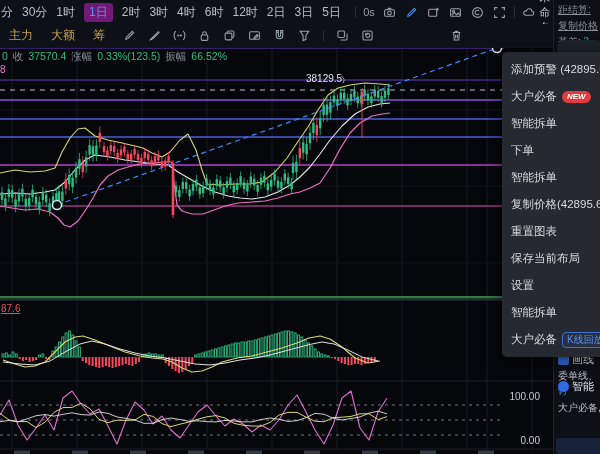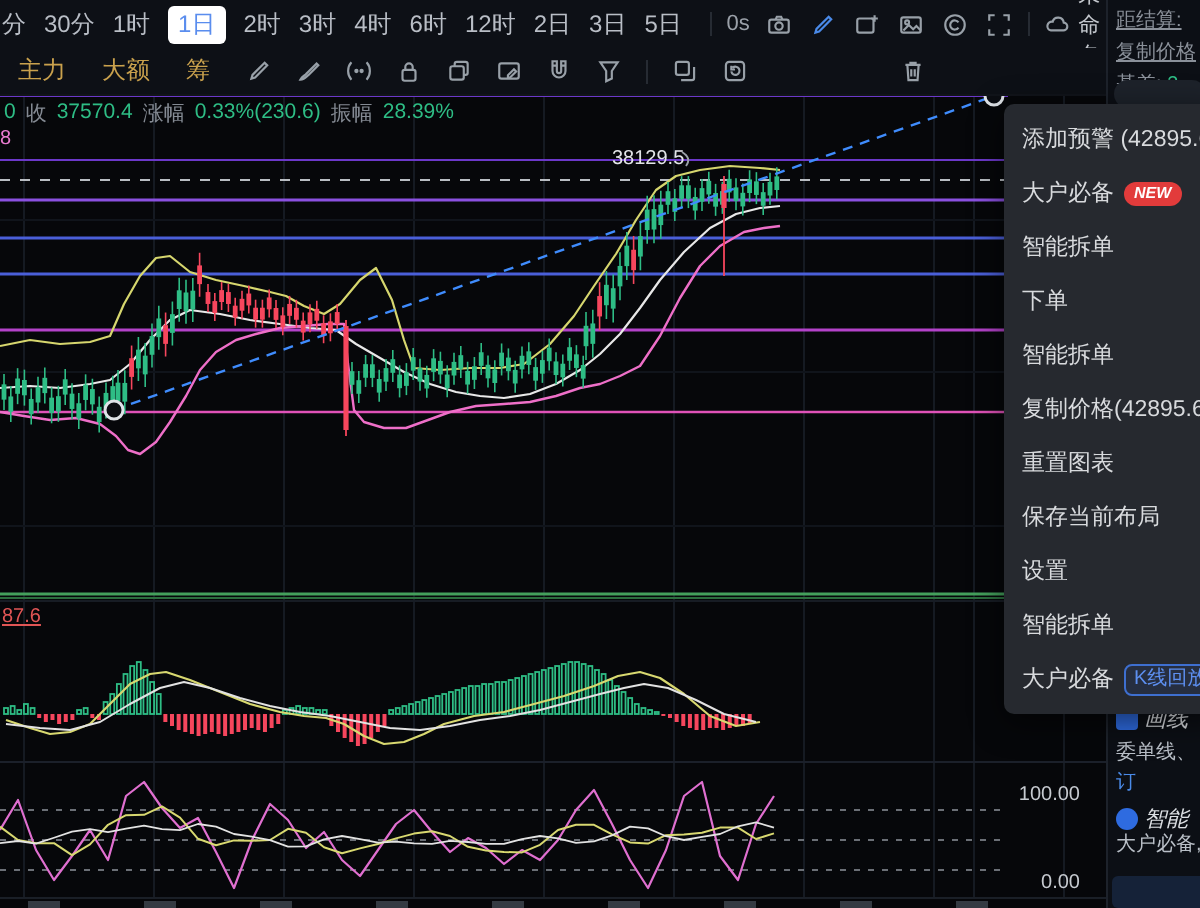--- a/index.html
+++ b/index.html
@@ -4,21 +4,21 @@
 <style>
   html,body{margin:0;padding:0;background:#0b0d12;}
   .app{position:relative;width:600px;height:454px;overflow:hidden;background:#06070a;
        font-family:"Liberation Sans","DejaVu Sans",sans-serif;color:#c3c7cd;
        -webkit-font-smoothing:antialiased;}
   
   .topbar{position:absolute;left:0;top:0;width:553px;height:24px;background:#0d1016;
           display:flex;align-items:center;z-index:2;font-size:12px;}
   .tf-list{display:flex;align-items:center;gap:9px;padding-left:1px;white-space:nowrap;}
   .tf{color:#b9bec6;cursor:default;}
-  .tf.active{background:#ffffff;color:#5a8dee;border-radius:3px;padding:1px 5px;}
+  .tf.active{background:#701a75;color:#5a8dee;border-radius:3px;padding:1px 5px;}
   .tb-right{display:flex;align-items:center;gap:8px;margin-left:14px;flex:1;}
   .vdiv{width:1px;height:12px;background:#262b33;}
   .countdown{color:#9aa0a8;font-size:11px;}
   .icn{width:13px;height:13px;display:inline-block;flex:none;}
   .icn svg{width:13px;height:13px;display:block;stroke:#98a0a8;fill:none;stroke-width:1;}
   .icn.blue svg{stroke:#4a8ae8;}
   .workspace{display:flex;align-items:center;gap:4px;color:#c3c7cd;font-size:11px;}
   .analyze-btn{background:#2e6be0;color:#fff;font-size:11px;border:none;border-radius:4px;
                padding:3px 8px;line-height:1;font-family:inherit;}
   .toolbar2{position:absolute;left:0;top:24px;width:553px;height:23px;background:#0d1016;
@@ -32,21 +32,21 @@
   .infoline{left:2px;top:50px;font-size:10.5px;display:flex;gap:5px;}
   .infoline .lab{color:#848a93;} .infoline .val{color:#2ebd85;}
   .frag-pink{left:0;top:64px;color:#e87bd0;font-size:10px;}
   .frag-red{left:1px;top:303px;color:#e05555;font-size:10px;text-decoration:underline;}
   
   .sidebar{position:absolute;left:553px;top:0;width:47px;height:454px;background:#0c0f15;
            border-left:1px solid #1d222b;z-index:4;font-size:10px;color:#8a9099;overflow:hidden;}
   .sb-row{position:absolute;left:4px;white-space:nowrap;text-decoration:underline;}
   .sb-pill{position:absolute;left:3px;top:40px;width:46px;height:14px;border-radius:7px;background:#1d222a;}
   .sb-promo{display:flex;align-items:center;gap:3px;white-space:nowrap;}
-  .sb-w{color:#dde0e4;font-size:11px;font-style:italic;} .sb-g{color:#b9bfc7;} .sb-b{color:#4a8ae8;}
+  .sb-w{color:#dde0e4;font-size:11px;} .sb-g{color:#b9bfc7;} .sb-b{color:#4a8ae8;}
   .sb-sq{width:11px;height:11px;border-radius:2px;background:#2e6be0;flex:none;}
   .sb-ci{width:11px;height:11px;border-radius:6px;background:#2e6be0;flex:none;}
   .sb-panel{position:absolute;left:2px;top:438px;width:48px;height:16px;background:#152238;border-radius:3px;}
   
   .menu{position:absolute;left:502px;top:52px;width:110px;background:#26292f;border-radius:5px;
         box-shadow:0 4px 16px rgba(0,0,0,.55);z-index:10;padding:4px 0;}
   .mi{height:27px;display:flex;align-items:center;padding-left:9px;font-size:11.5px;
       color:#d8dadd;white-space:nowrap;cursor:default;}
   .badge-new{margin-left:5px;background:#e23b3b;color:#fff;font-size:8px;font-weight:bold;
              border-radius:8px;padding:2px 5px;line-height:1;font-style:italic;}
@@ -628,23 +628,23 @@
           </svg>
         </span>
       </span>
   </div>
 
   <div class="overlay infoline" id="infoLine">
       <span class="val">0</span>
       <span class="lab">收</span>
       <span class="val">37570.4</span>
       <span class="lab">涨幅</span>
-      <span class="val">0.33%(230.6)</span>
+      <span class="val">0.33%(123.5)</span>
       <span class="lab">振幅</span>
-      <span class="val">28.39%</span>
+      <span class="val">66.52%</span>
     </div>
   <div class="overlay frag-pink">8</div>
   <div class="overlay frag-red">87.6</div>
 
   <div class="sidebar">
     <div class="sb-row" style="top:3px">距结算:</div>
     <div class="sb-row" style="top:19px">复制价格</div>
     <div class="sb-row" style="top:35px">
       <span>基差:</span>
       <span style="color:#2ebd85">3</span>
@@ -654,25 +654,25 @@
         <div class="sb-promo overlay" style="position: absolute; left: 4px; top: 352px;">
           <span class="sb-sq"></span>
           <span class="sb-w">画线</span>
         </div>
         <div class="sb-promo overlay" style="position: absolute; left: 4px; top: 369px;">
           <span class="sb-g">委单线、</span>
         </div>
         <div class="sb-promo overlay" style="position: absolute; left: 4px; top: 384px;">
           <span class="sb-b">订</span>
         </div>
-        <div class="sb-promo overlay" style="position: absolute; left: 4px; top: 402px;">
+        <div class="sb-promo overlay" style="position: absolute; left: 4px; top: 379px;">
           <span class="sb-ci"></span>
           <span class="sb-w">智能</span>
         </div>
-        <div class="sb-promo overlay" style="position: absolute; left: 4px; top: 415px;">
+        <div class="sb-promo overlay" style="position: absolute; left: 4px; top: 401px;">
           <span class="sb-g">大户必备,</span>
         </div>
       </div>
     <div class="sb-panel"></div>
   </div>
 
   <div class="menu" id="ctxMenu">
       <div class="mi">
         <span>添加预警 (42895.6)</span>
       </div>

